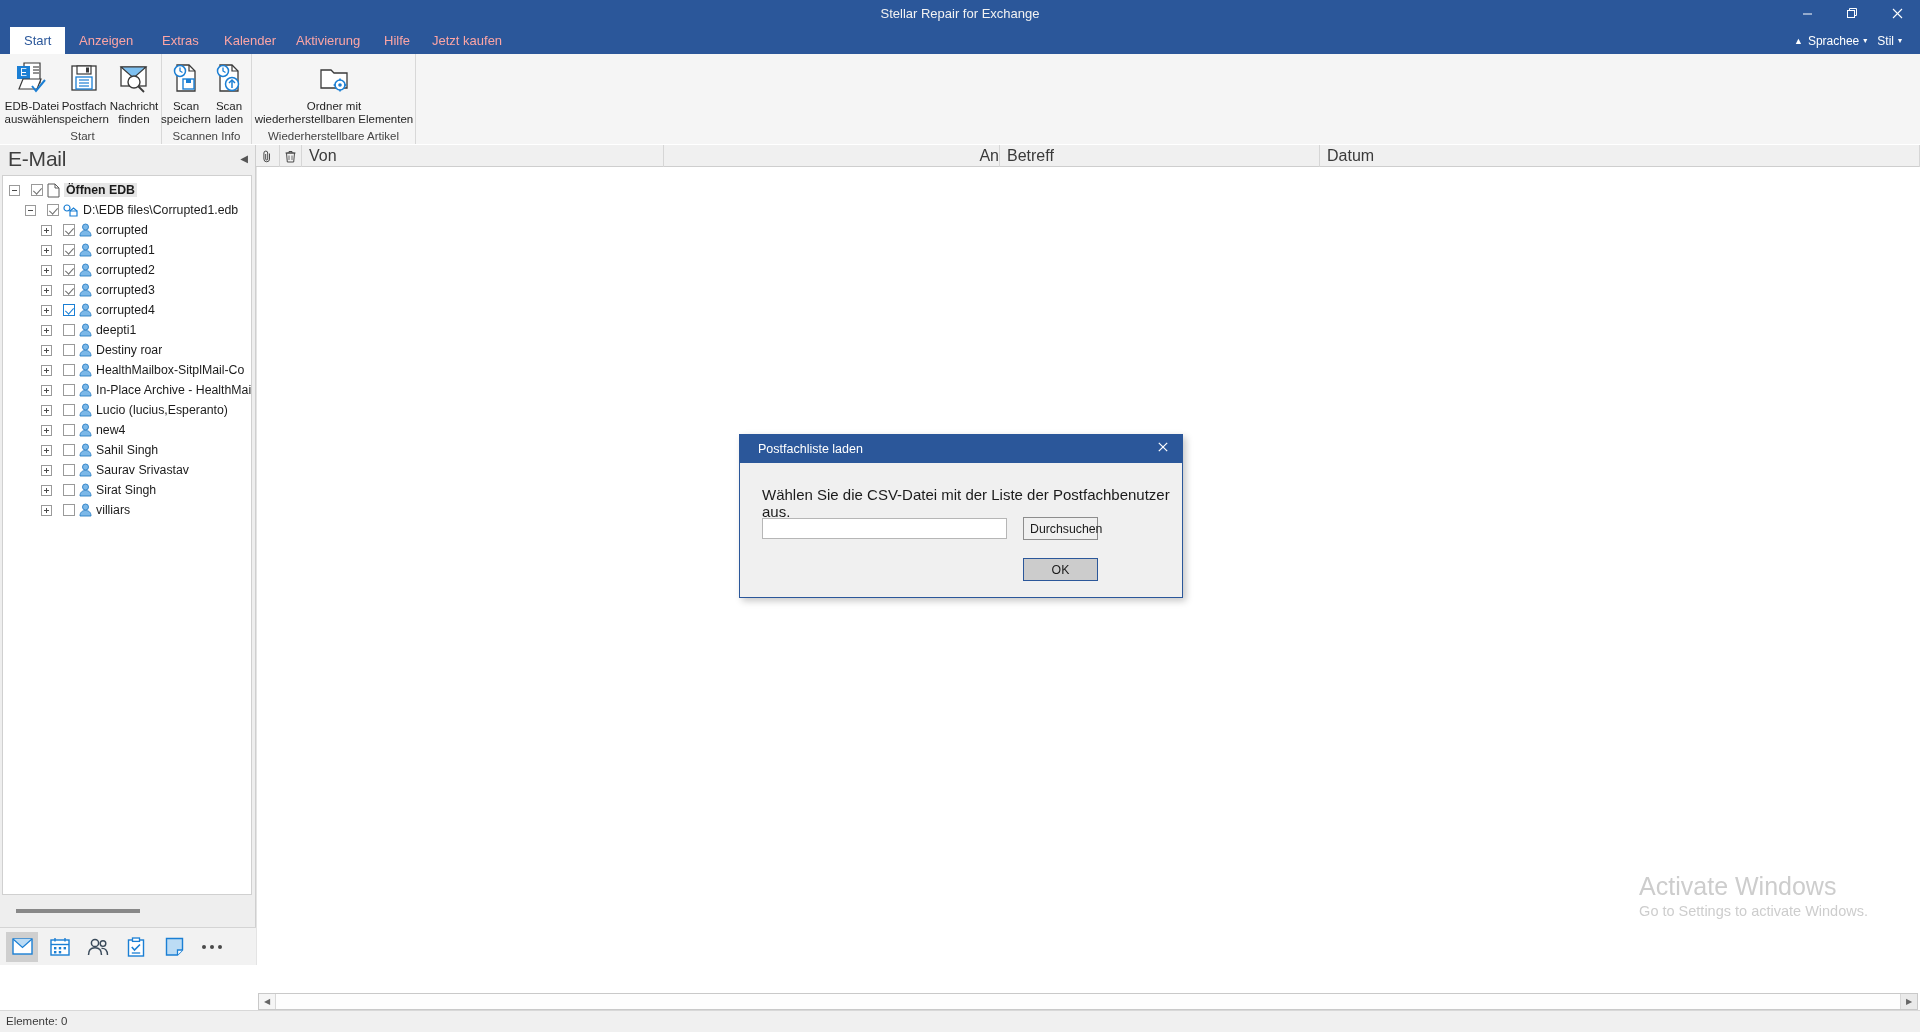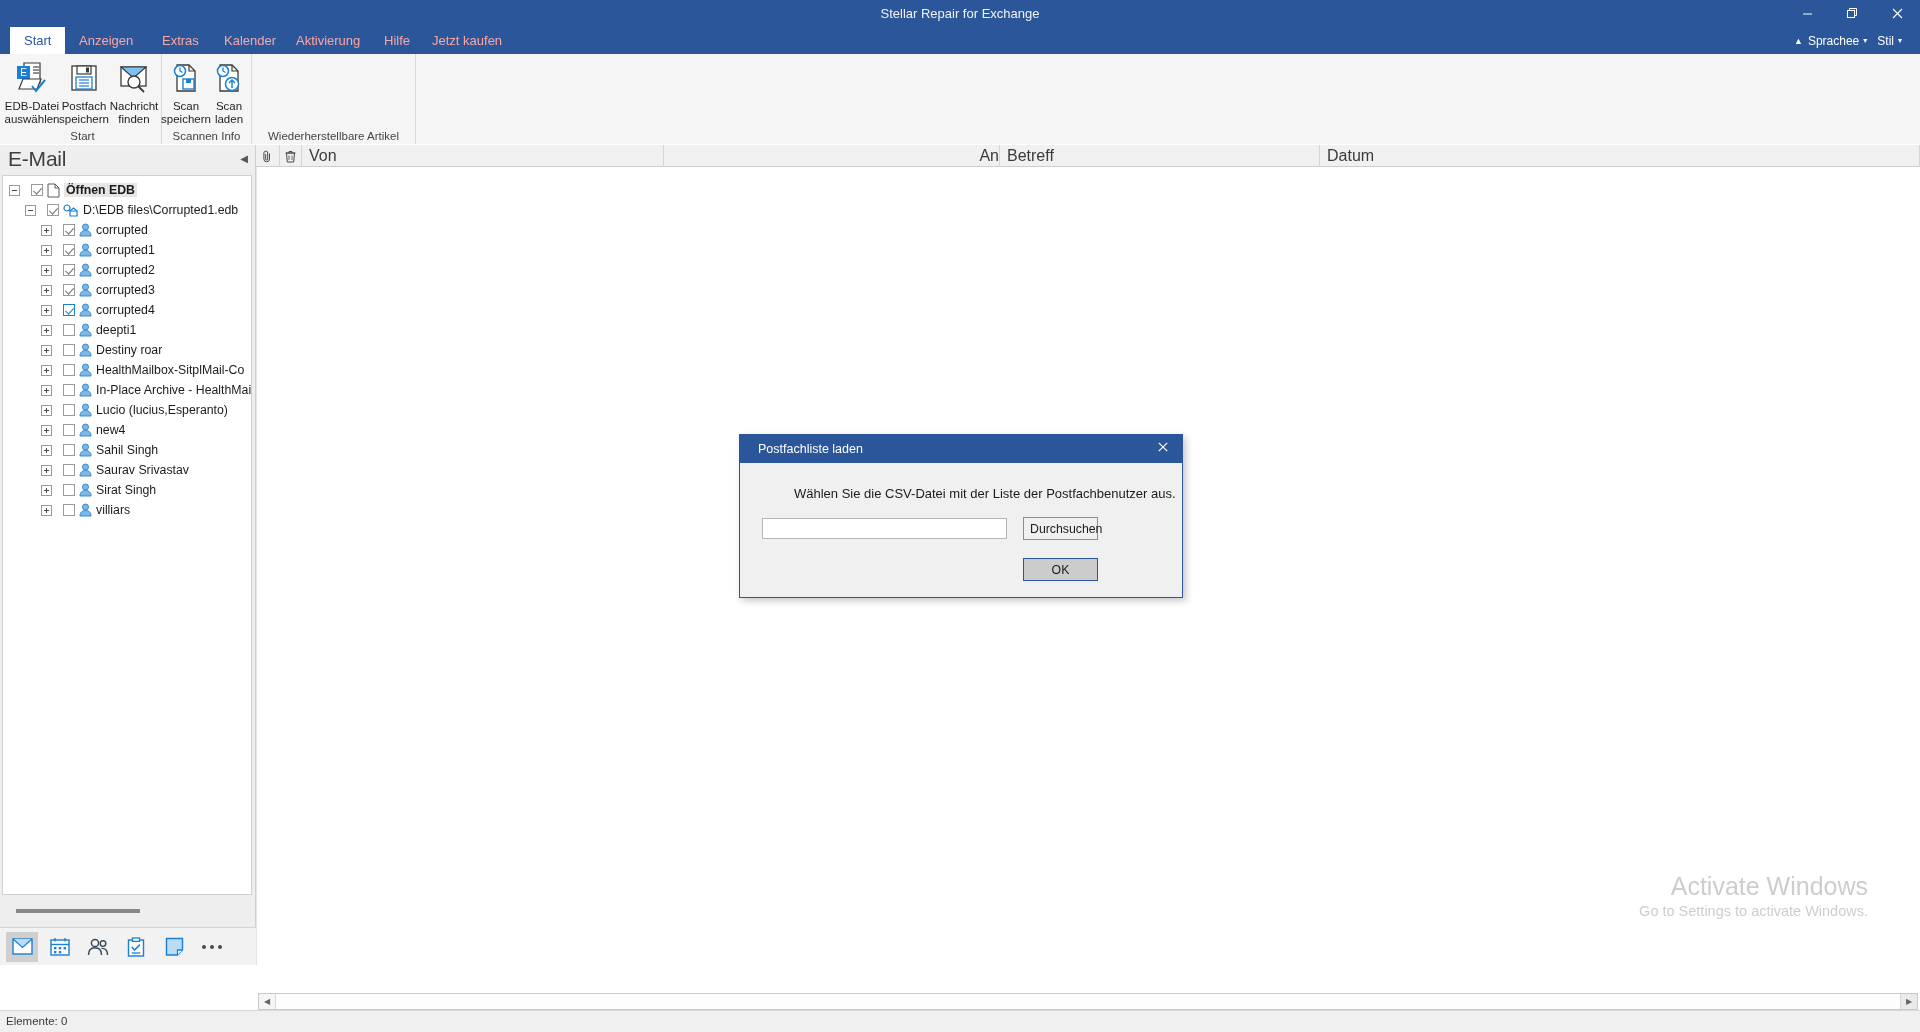--- a/index.html
+++ b/index.html
@@ -218,21 +218,21 @@
   }
   .lcol.ic { display: flex; align-items: center; justify-content: center; padding-left: 0; }
   .lbody {
     position: absolute; top: 22px; left: 0;
     width: 1664px; height: 798px;
     background: #ffffff;
     border-left: 1px solid #e4e4e4;
   }
   .watermark {
     position: absolute; right: 52px; bottom: 44px;
-    text-align: right; color: #cfcfcf;
+    text-align: left; color: #cfcfcf;
     user-select: none;
   }
   .wm1 { font-size: 25px; line-height: 30px; color: #cdcdcd; }
   .wm2 { font-size: 14.5px; line-height: 20px; color: #cdcdcd; }
 
   .hscroll {
     position: absolute; left: 258px; bottom: 22px;
     width: 1660px; height: 17px;
     background: #ffffff;
     border: 1px solid #c9c9c9;
@@ -282,21 +282,21 @@
   }
   .dlg-close {
     position: absolute; right: 6px; top: 0px;
     width: 26px; height: 24px;
     display: flex; align-items: center; justify-content: center;
     color: #ffffff; font-size: 13px;
   }
   .dlg-body { position: absolute; top: 28px; left: 0; width: 442px; height: 134px; background: #f0f0f0; }
   .dlg-msg {
     position: absolute; left: 22px; top: 23px;
-    font-size: 13px; color: #1b1b1b; margin-left: 32px;
+    font-size: 15px; color: #1b1b1b;
   }
   .dlg-input {
     position: absolute; left: 22px; top: 55px;
     width: 245px; height: 21px;
     background: #ffffff;
     border: 1px solid #b6b6b6;
     font-size: 12px; color: #1b1b1b;
     padding: 0 4px;
     font-family: "Liberation Sans", sans-serif;
     outline: none;
@@ -456,20 +456,39 @@
         </div>
         <div class="cap">
           <span>Scan</span><br>
           <span>laden</span>
         </div>
       </div>
       <div class="rgroup-label">Scannen Info</div>
     </div>
 
     <div class="rgroup" style="left:252px; width:164px;">
+      <div class="rbtn" style="left:2px; width:160px;">
+        <div class="ico">
+          <svg width="38" height="32" viewBox="0 0 38 32">
+            <path d="M6 8 h10 l3 3 h13 v15 h-26 z" fill="#ffffff" stroke="#3a3a3a" stroke-width="1.3"></path>
+            <circle cx="25" cy="23" r="5" fill="#ffffff" stroke="#1b7fd4" stroke-width="1.6"></circle>
+            <circle cx="25" cy="23" r="1.8" fill="#1b7fd4"></circle>
+            <g stroke="#1b7fd4" stroke-width="1.6">
+              <line x1="25" y1="16.6" x2="25" y2="18.6"></line>
+              <line x1="25" y1="27.4" x2="25" y2="29.4"></line>
+              <line x1="18.6" y1="23" x2="20.6" y2="23"></line>
+              <line x1="29.4" y1="23" x2="31.4" y2="23"></line>
+            </g>
+          </svg>
+        </div>
+        <div class="cap">
+          <span>Ordner mit</span><br>
+          <span>wiederherstellbaren Elementen</span>
+        </div>
+      </div>
       <div class="rgroup-label">Wiederherstellbare Artikel</div>
     </div>
   </div>
 
   <div class="leftpanel">
     <div class="lp-header">
       <div class="lp-title">E-Mail</div>
       <div class="lp-collapse">◀</div>
     </div>
 

